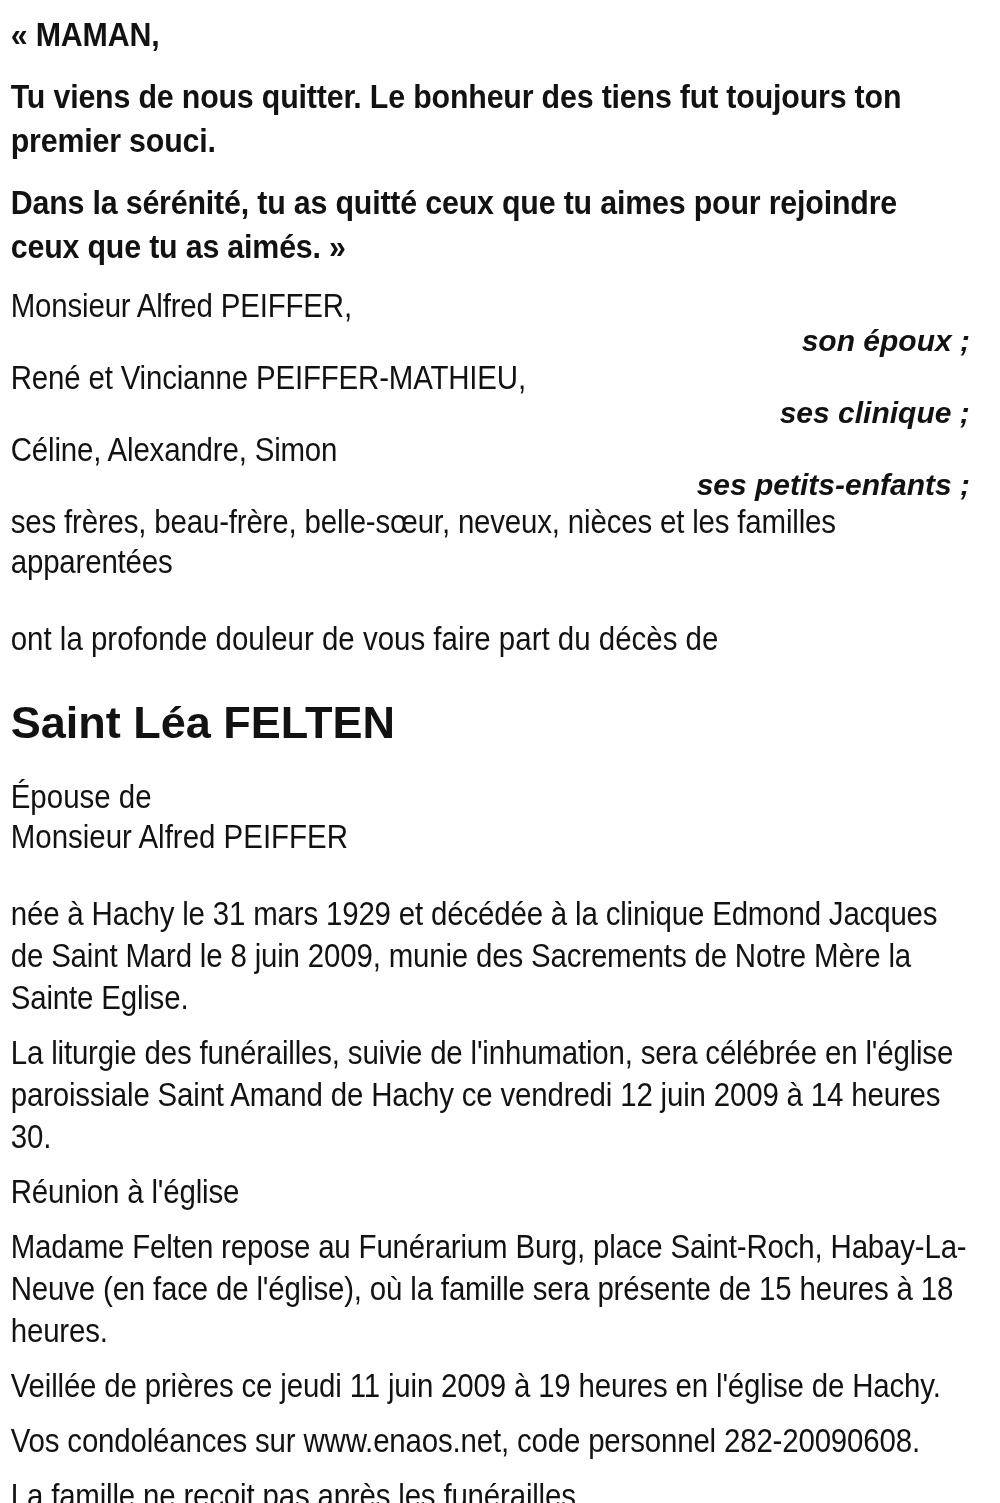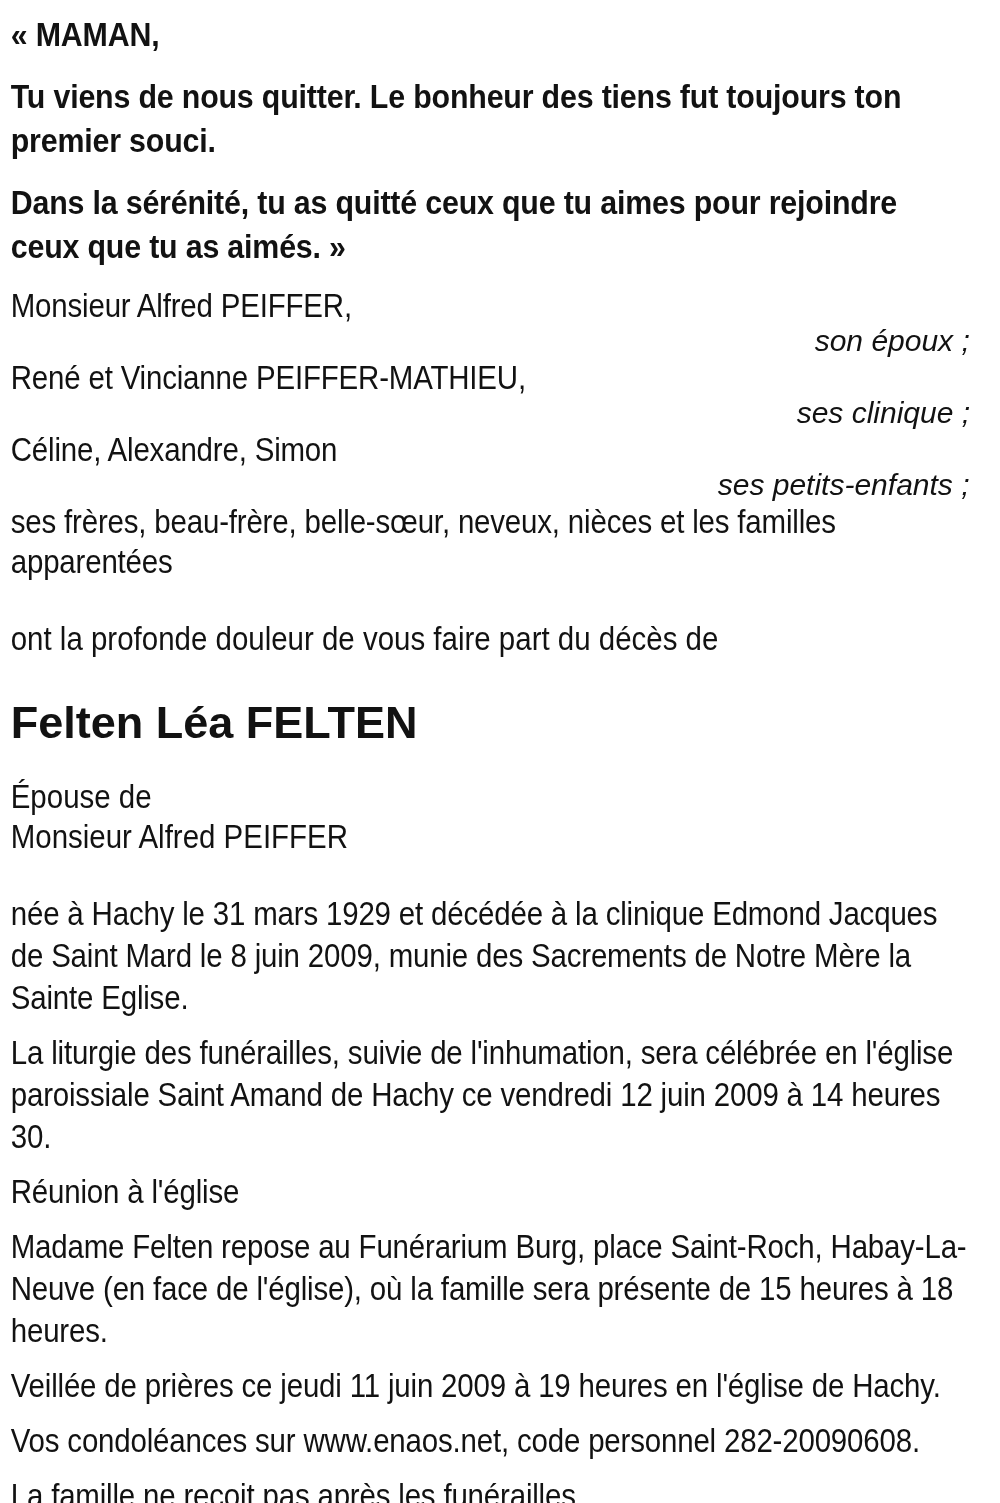--- a/index.html
+++ b/index.html
@@ -45,20 +45,21 @@
     font-size: 30px;
     line-height: 30px;
     font-style: italic;
     text-align: right;
   }
   
   .mourner .relation .wide-r {
     display: inline-block;
     transform: scaleX(1.12);
     transform-origin: 100% 50%;
+    font-weight: bold;
   }
 
   .announce {
     margin-top: 36px;
     font-size: 33px;
     line-height: 42px;
   }
 
   .deceased {
     margin: 36px 0 0 0;
@@ -111,21 +112,21 @@
       <p class="names">Céline, Alexandre, Simon</p>
       <p class="relation"><span class="wide-r">ses petits-enfants ;</span></p>
     </div>
     <div class="mourner">
       <p class="names">ses frères, beau-frère, belle-sœur, neveux, nièces et les familles apparentées</p>
     </div>
   </section>
 
   <p class="announce">ont la profonde douleur de vous faire part du décès de</p>
 
-  <h1 class="deceased"><span class="wide-l">Felten Léa FELTEN</span></h1>
+  <h1 class="deceased"><span class="wide-l">Saint Léa FELTEN</span></h1>
 
   <section class="spouse">
     <p>Épouse de</p>
     <p>Monsieur Alfred PEIFFER</p>
   </section>
 
   <section class="details">
     <p class="detail">née à Hachy le 31 mars 1929 et décédée à la clinique Edmond Jacques de Saint Mard le 8 juin 2009, munie des Sacrements de Notre Mère la Sainte Eglise.</p>
     <p class="detail">La liturgie des funérailles, suivie de l'inhumation, sera célébrée en l'église paroissiale Saint Amand de Hachy ce vendredi 12 juin 2009 à 14 heures 30.</p>
     <p class="detail">Réunion à l'église</p>

